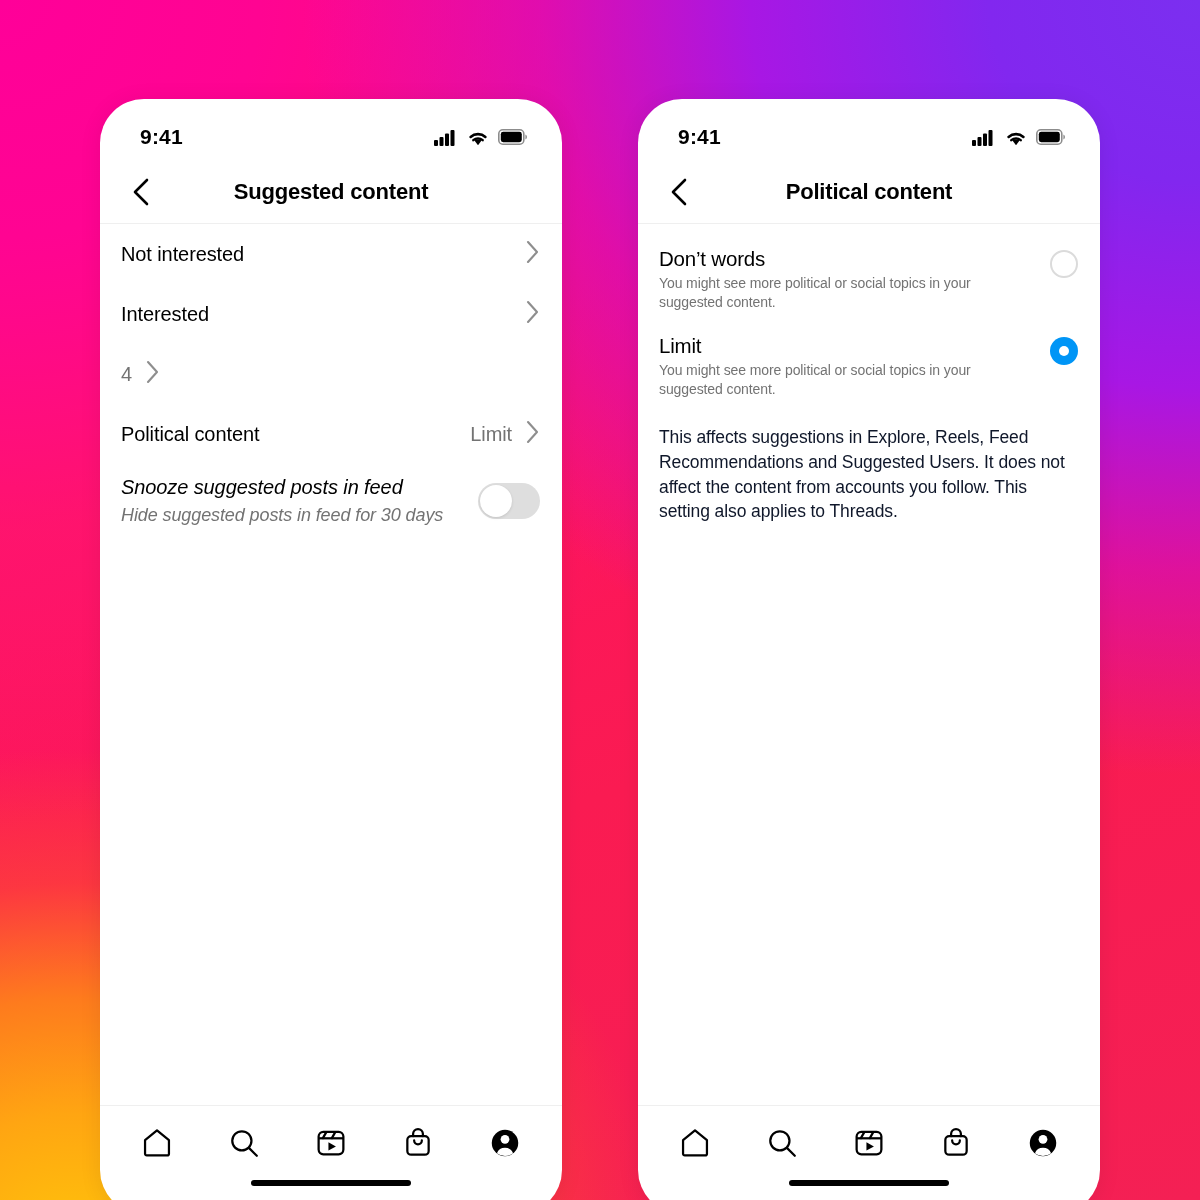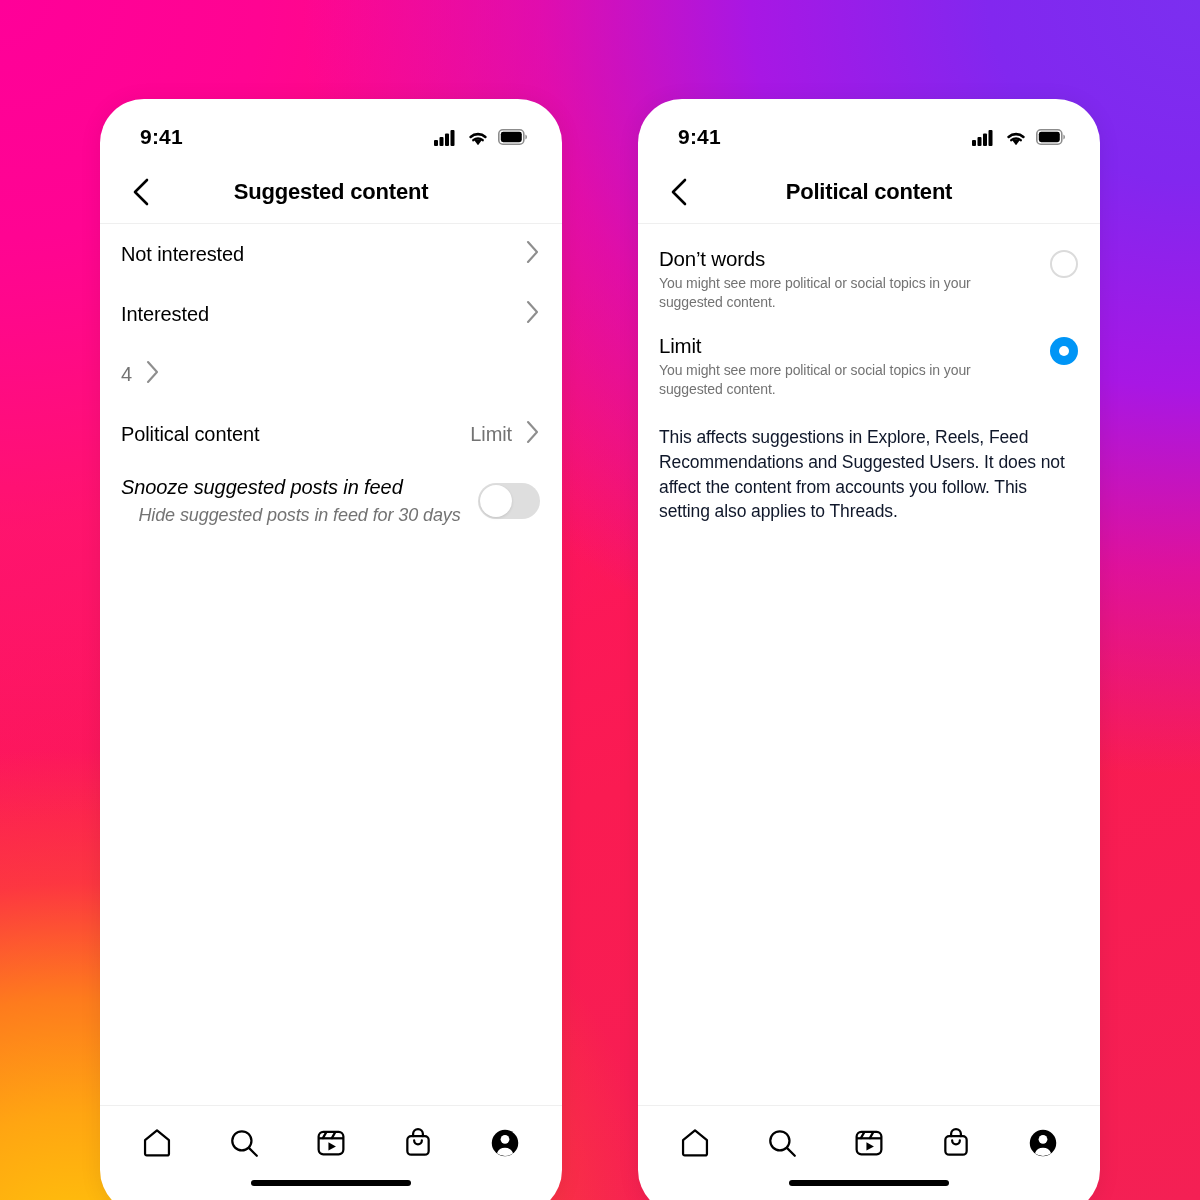--- a/index.html
+++ b/index.html
@@ -127,21 +127,20 @@
     color: #000;
     letter-spacing: -0.1px;
     line-height: 1.3;
   }
   .toggle-sub {
     font-size: 18px;
     color: #737373;
     letter-spacing: -0.1px;
     line-height: 1.35;
     margin-top: 3px;
-    text-align: center;
   }
   .switch {
     width: 62px;
     height: 36px;
     border-radius: 18px;
     background: #dedede;
     position: relative;
     flex: 0 0 auto;
     cursor: pointer;
   }

